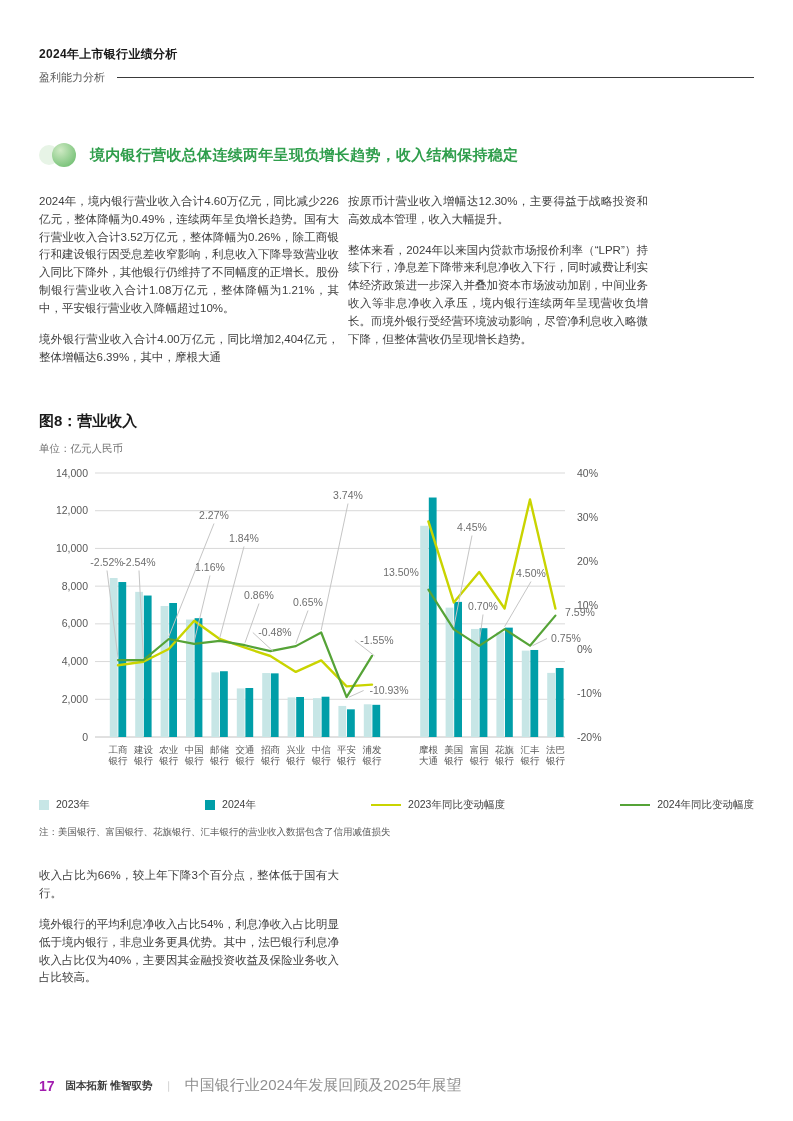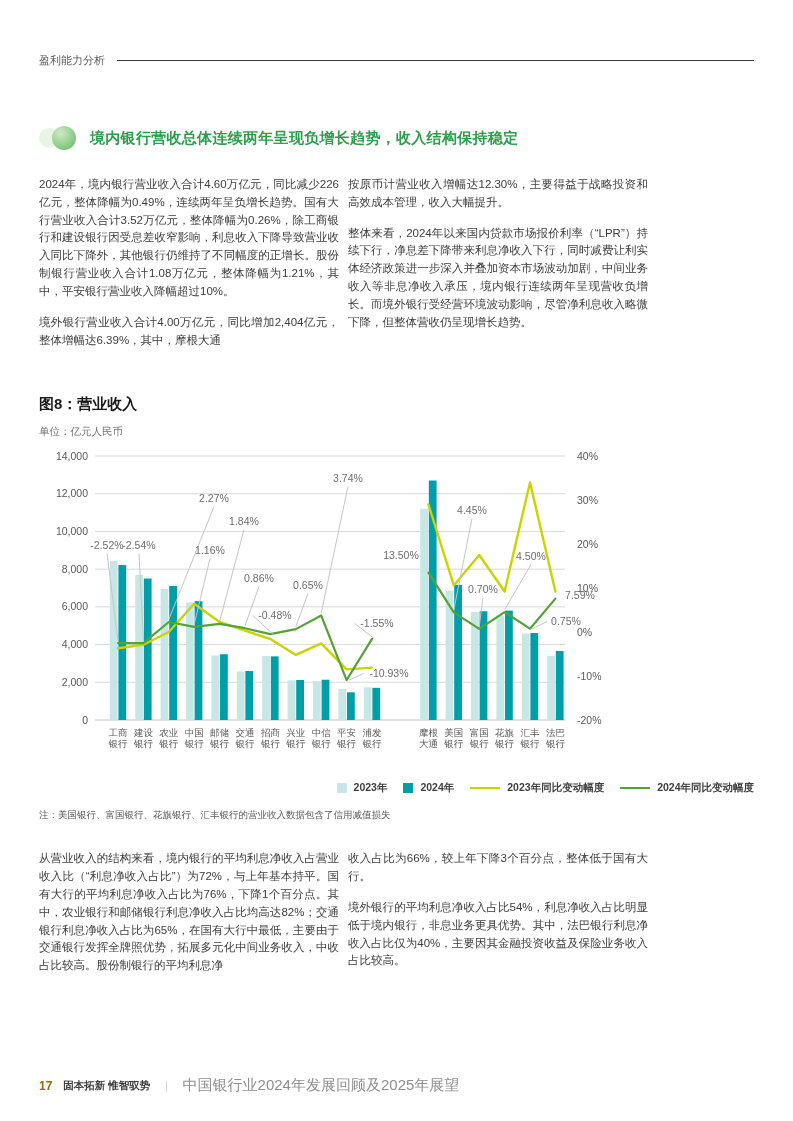--- a/index.html
+++ b/index.html
@@ -27,42 +27,43 @@
   .col p:last-child{margin-bottom:0;}
   
   .fig-title{margin-top:46px;font-size:15px;font-weight:bold;color:#1a1a1a;}
   .fig-unit{margin-top:11px;font-size:10.5px;color:#737373;}
   .chart-wrap{margin-top:4px;}
   text.ax{font-size:10.5px;fill:#595959;}
   text.cat{font-size:9.5px;fill:#595959;}
   text.lbl{font-size:10.5px;fill:#6e6e6e;}
   line.ld{stroke:#c5c5c5;stroke-width:1;}
   
-  .legend{display:flex;justify-content:flex-end;align-items:center;gap:16px;margin-top:12px;
-    font-size:10.5px;color:#404040;font-weight:bold;}
+  .legend{display:flex;justify-content:space-between;align-items:center;gap:36px;margin-top:12px;
+    font-size:10.5px;color:#404040;}
   .legend-item{display:flex;align-items:center;gap:7px;}
   .sw-bar{width:10px;height:10px;display:inline-block;}
   .sw-line{width:30px;height:0;border-top:2.6px solid #000;display:inline-block;}
   
   .note{margin-top:14px;font-size:9.5px;color:#595959;}
   
   .cols-bottom{margin-top:28px;}
   
   .footer{position:absolute;left:39px;bottom:26px;display:flex;align-items:center;gap:11px;}
-  .pageno{font-size:12px;font-weight:bold;color:#a16207;}
+  .pageno{font-size:14px;font-weight:bold;color:#a21caf;}
   .slogan{font-size:10.5px;font-weight:bold;color:#3d3d3d;}
   .fsep{font-size:10.5px;color:#c0c0c0;}
   .doctitle{font-size:15px;color:#8f8f8f;}
 </style>
 </head>
 <body>
 
 <div class="inner">
 
   <div>
+    <div class="hdr-title">2024年上市银行业绩分析</div>
     <div class="hdr-sub">
       <span class="hdr-sub-label">盈利能力分析</span>
       <span class="hdr-rule"></span>
     </div>
   </div>
 
   <div class="section">
     <span class="venn">
       <span class="c1"></span>
       <span class="c2"></span>
@@ -232,23 +233,20 @@
     <span class="legend-item">
       <span class="sw-line" style="border-top-color: rgb(85, 163, 55);"></span>
       <span>2024年同比变动幅度</span>
     </span>
   </div>
 
   <div class="note">注：美国银行、富国银行、花旗银行、汇丰银行的营业收入数据包含了信用减值损失</div>
 
   <div class="cols cols-bottom">
     <div class="col">
-      <p>从营业收入的结构来看，境内银行的平均利息净收入占营业收入比（“利息净收入占比”）为72%，与上年基本持平。国有大行的平均利息净收入占比为76%，下降1个百分点。其中，农业银行和邮储银行利息净收入占比均高达82%；交通银行利息净收入占比为65%，在国有大行中最低，主要由于交通银行发挥全牌照优势，拓展多元化中间业务收入，中收占比较高。股份制银行的平均利息净</p>
-    </div>
-    <div class="col">
       <p>收入占比为66%，较上年下降3个百分点，整体低于国有大行。</p>
       <p>境外银行的平均利息净收入占比54%，利息净收入占比明显低于境内银行，非息业务更具优势。其中，法巴银行利息净收入占比仅为40%，主要因其金融投资收益及保险业务收入占比较高。</p>
     </div>
   </div>
 
 </div>
 
 <div class="footer">
   <span class="pageno">17</span>
   <span class="slogan">固本拓新 惟智驭势</span>

